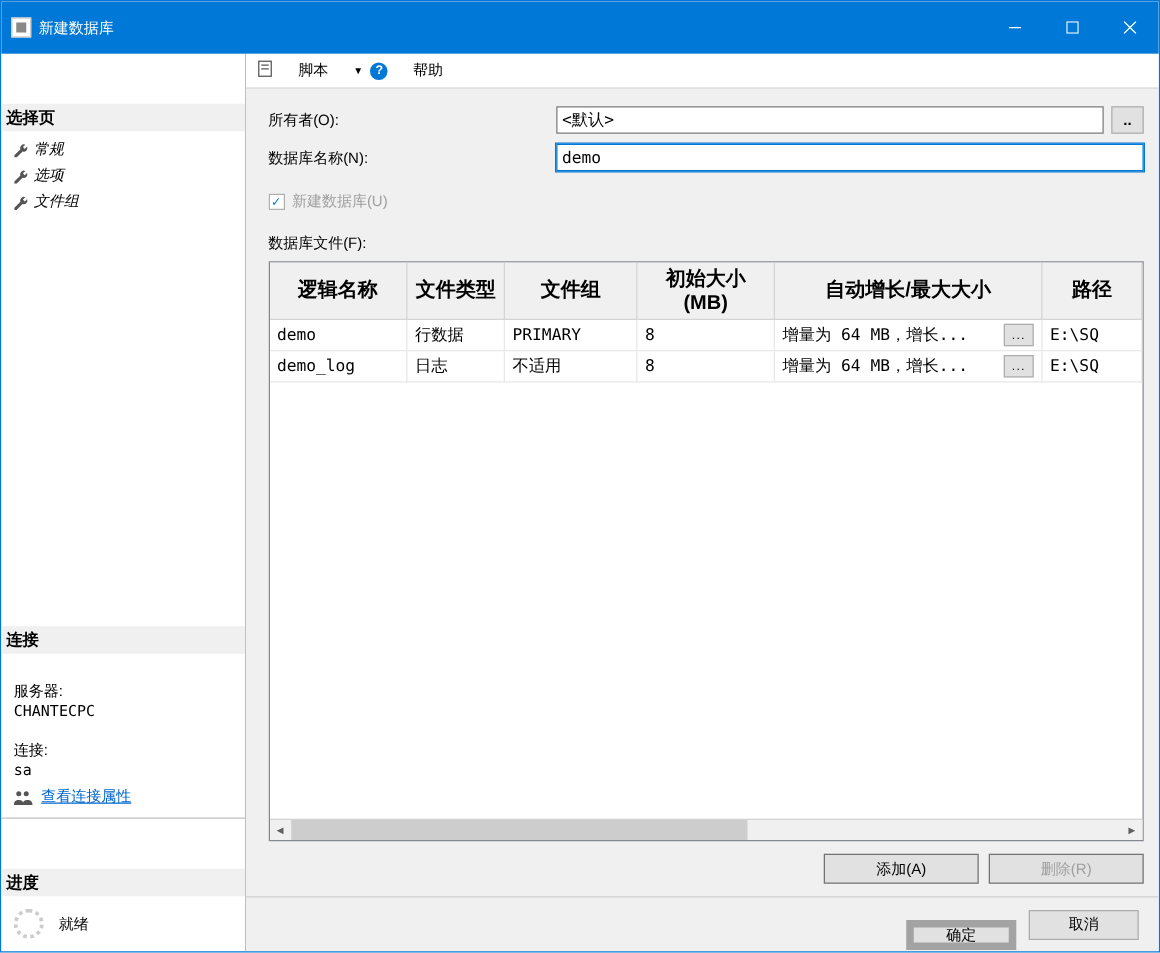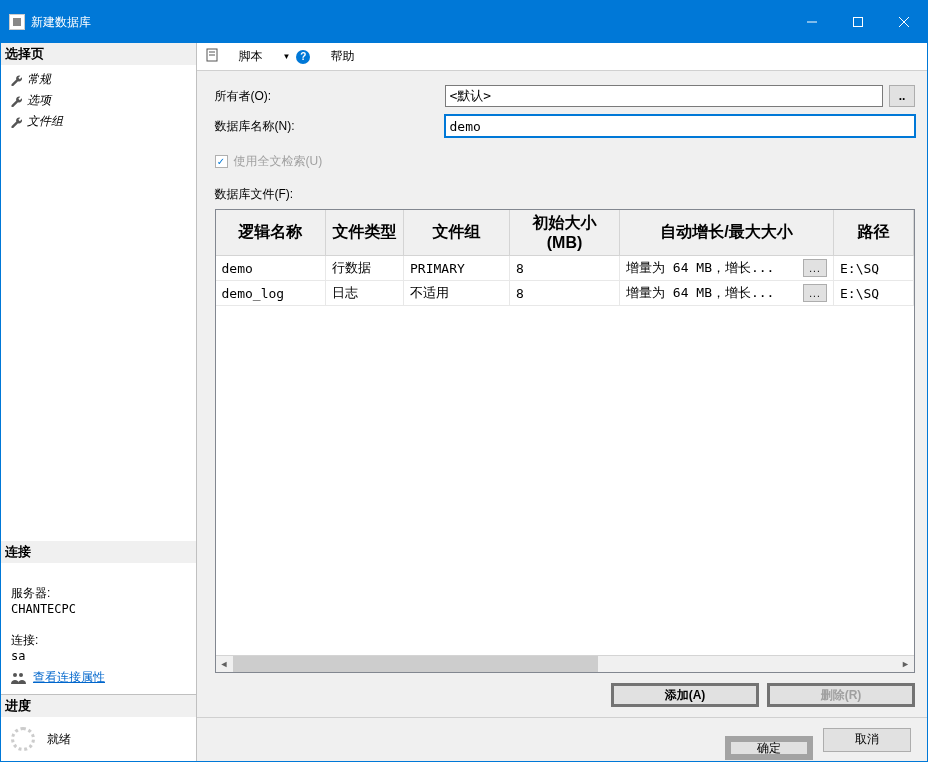--- a/index.html
+++ b/index.html
@@ -9,21 +9,21 @@
 .titlebar .icon { width: 16px; height: 16px; margin-right: 6px; background: #fff; border: 1px solid #ccc; display: flex; align-items: center; justify-content: center; }
 .titlebar .icon svg { width: 10px; height: 10px; }
 .titlebar .title { flex: 1; font-size: 12px; }
 .win-btns { display: flex; height: 100%; }
 .win-btn { width: 46px; display: flex; align-items: center; justify-content: center; color: #fff; }
 
 .content { flex: 1; display: flex; overflow: hidden; }
 
 .sidebar { width: 226px; border-right: 1px solid #c0c0c0; display: flex; flex-direction: column; background: #fff; }
 .side-section { border-bottom: 1px solid #c0c0c0; padding: 2px 0; }
-.side-header { font-weight: bold; font-size: 13px; padding: 2px 4px; background: #f0f0f0; }
+.side-header { font-weight: bold; font-size: 13px; padding: 2px 4px; background: #f0f0f0; margin-top: 40px; }
 .side-items { padding: 4px 0 4px 8px; font-style: italic; }
 .side-item { display: flex; align-items: center; padding: 2px 0; gap: 4px; }
 .wrench { width: 14px; height: 14px; display: inline-flex; align-items: center; justify-content: center; }
 .wrench svg { width: 12px; height: 12px; fill: #555; }
 .side-sel { flex: 1; overflow: auto; }
 .conn-section { padding: 6px 10px; }
 .conn-label { margin-top: 16px; }
 .conn-val { font-family: Consolas, monospace; margin-bottom: 6px; }
 .conn-link { color: #0066cc; text-decoration: underline; }
 .people-icon { display: inline-flex; width: 16px; vertical-align: middle; }
@@ -54,21 +54,21 @@
 th:first-child { border-left: none; }
 td { border: 1px solid #e8e8e8; padding: 3px 6px; font-family: Consolas, "SimSun", monospace; font-size: 13px; }
 td:first-child { border-left: none; }
 .cell-btn { width: 24px; height: 18px; background: #e1e1e1; border: 1px solid #adadad; display: inline-flex; align-items: center; justify-content: center; font-family: sans-serif; font-size: 10px; letter-spacing: 1px; float: right; }
 .hscroll { height: 17px; background: #f0f0f0; display: flex; align-items: center; border-top: 1px solid #d4d4d4; }
 .hscroll .arrow { width: 17px; height: 17px; background: #f0f0f0; display: flex; align-items: center; justify-content: center; font-size: 9px; color: #606060; }
 .hscroll .track { flex: 1; height: 17px; background: #f0f0f0; position: relative; }
 .hscroll .thumb { position: absolute; left: 0; width: 55%; height: 100%; background: #cdcdcd; }
 
 .table-btns { display: flex; justify-content: flex-end; gap: 8px; margin-top: 10px; }
-.btn { width: 148px; height: 24px; background: #e1e1e1; border: 3px solid #737373; display: flex; align-items: center; justify-content: center; font-weight: bold; }
+.btn { width: 124px; height: 24px; background: #e1e1e1; border: 1px solid #737373; display: flex; align-items: center; justify-content: center; }
 .btn.disabled { color: #a0a0a0; }
 
 .footer { height: 44px; border-top: 1px solid #d0d0d0; display: flex; align-items: center; justify-content: flex-end; padding: 0 16px; gap: 10px; background: #f0f0f0; }
 .foot-btn { width: 88px; height: 24px; background: #e1e1e1; border: 1px solid #adadad; display: flex; align-items: center; justify-content: center; }
 .foot-btn.primary { border: 6px solid #a3a3a3; margin-top: 17px; }
 
 col.c1{width:110px}col.c2{width:78px}col.c3{width:106px}col.c4{width:110px}col.c5{width:214px}col.c6{width:80px}
 </style>
 </head>
 <body>
@@ -182,21 +182,21 @@
         <span class="form-label">所有者(O):</span>
         <input class="form-input" value="&lt;默认&gt;" style="">
         <div class="browse-btn">..</div>
       </div>
       <div class="form-row">
         <span class="form-label">数据库名称(N):</span>
         <input class="form-input focused" value="demo" style="">
       </div>
       <div class="checkbox-row">
         <span class="checkbox">✓</span>
-        <span>使用全文检索(U)</span>
+        <span>新建数据库(U)</span>
       </div>
 
       <div class="files-label">数据库文件(F):</div>
       <div class="table-wrap">
         <div class="table-scroll">
         <table>
           <colgroup>
                 <col class="c1">
                 <col class="c2">
                 <col class="c3">

